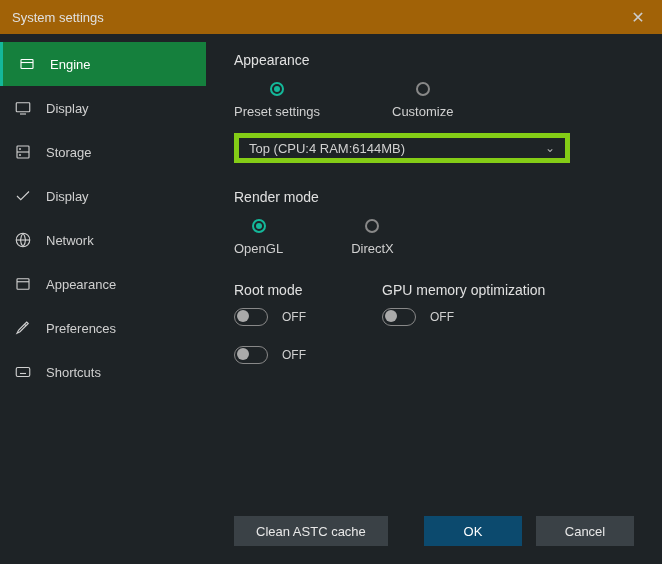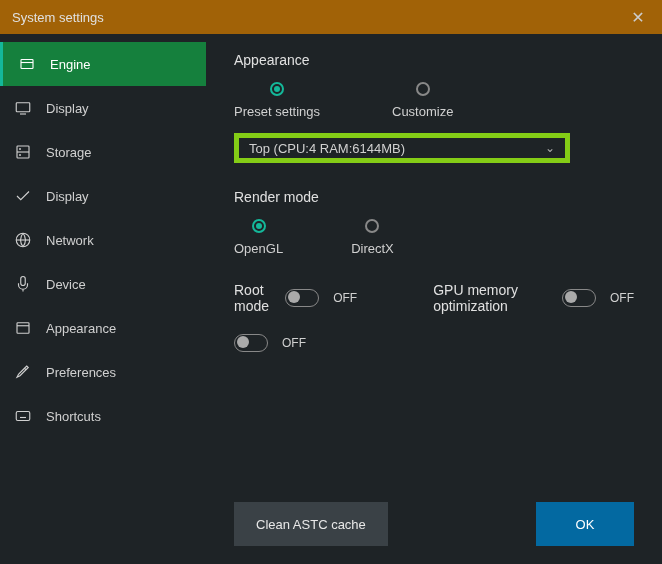--- a/index.html
+++ b/index.html
@@ -71,46 +71,46 @@
 }
 .dropdown {
   width: 336px; height: 30px;
   border: 5px solid #84cc16;
   display: flex; align-items: center; justify-content: space-between;
   padding: 0 10px; cursor: pointer; margin-bottom: 26px;
   color: #d0d0d0;
 }
 .dropdown-chevron { font-size: 12px; color: #aaa; }
 .toggle-section { display: flex; gap: 76px; margin-bottom: 20px; }
-.toggle-block { display: flex; flex-direction: row; gap: 10px; }
+.toggle-block { display: flex; flex-direction: column; gap: 10px; }
 .toggle-label { color: #e0e0e0; font-size: 14px; }
 .toggle-row { display: flex; align-items: center; gap: 14px; }
 .toggle {
   width: 34px; height: 18px; border-radius: 9px;
   border: 1.5px solid #888; position: relative; cursor: pointer;
   background: transparent;
 }
 .toggle-knob {
   width: 12px; height: 12px; border-radius: 50%;
   background: #aaa; position: absolute; left: 2px; top: 1.2px;
 }
 .toggle-state { color: #d0d0d0; font-size: 12px; }
 .spacer { flex: 1; }
 .footer {
   display: flex; align-items: center; gap: 14px;
   padding: 16px 0 18px 0;
 }
 .footer-spacer { flex: 1; }
 .btn {
-  height: 44px; padding: 4px 22px; border: none; cursor: pointer;
+  height: 30px; padding: 4px 22px; border: none; cursor: pointer;
   display: flex; align-items: center; justify-content: center;
   font-size: 13px; color: #e8e8e8; background: #3a4146;
   min-width: 98px;
 }
-.btn.primary { background: #0369a1; color: #fff; }
+.btn.primary { background: #0c4a6e; color: #fff; }
 .btn.clean { min-width: 136px; }
 </style>
 </head>
 <body>
 
 <div class="titlebar">
   <span class="titlebar-title">System settings</span>
   <div class="close-btn">
     <span>✕</span>
   </div>
@@ -157,29 +157,20 @@
     </div>
     <div class="sidebar-item">
       <span class="sidebar-icon">
           <svg viewBox="0 0 24 24">
             <circle cx="12" cy="12" r="9"></circle>
             <line x1="3" y1="12" x2="21" y2="12"></line>
             <path d="M12 3a14 14 0 010 18M12 3a14 14 0 000 18"></path>
           </svg>
         </span>
       <span>Network</span>
-    </div>
-    <div class="sidebar-item">
-      <span class="sidebar-icon">
-          <svg viewBox="0 0 24 24">
-            <rect x="9" y="2" width="6" height="12" rx="3"></rect>
-            <path d="M6 11v2a6 6 0 0012 0v-2M12 19v3"></path>
-          </svg>
-        </span>
-      <span>Device</span>
     </div>
     <div class="sidebar-item">
       <span class="sidebar-icon">
           <svg viewBox="0 0 24 24">
             <rect x="4" y="5" width="16" height="14" rx="1"></rect>
             <line x1="4" y1="9" x2="20" y2="9"></line>
           </svg>
         </span>
       <span>Appearance</span>
     </div>
@@ -263,15 +254,16 @@
         <span class="toggle-state">OFF</span>
       </div>
     </div>
 
     <div class="spacer"></div>
 
     <div class="footer">
       <button class="btn clean">Clean ASTC cache</button>
       <div class="footer-spacer"></div>
       <button class="btn primary">OK</button>
+      <button class="btn">Cancel</button>
     </div>
   </div>
 </div>
 
 </body></html>

